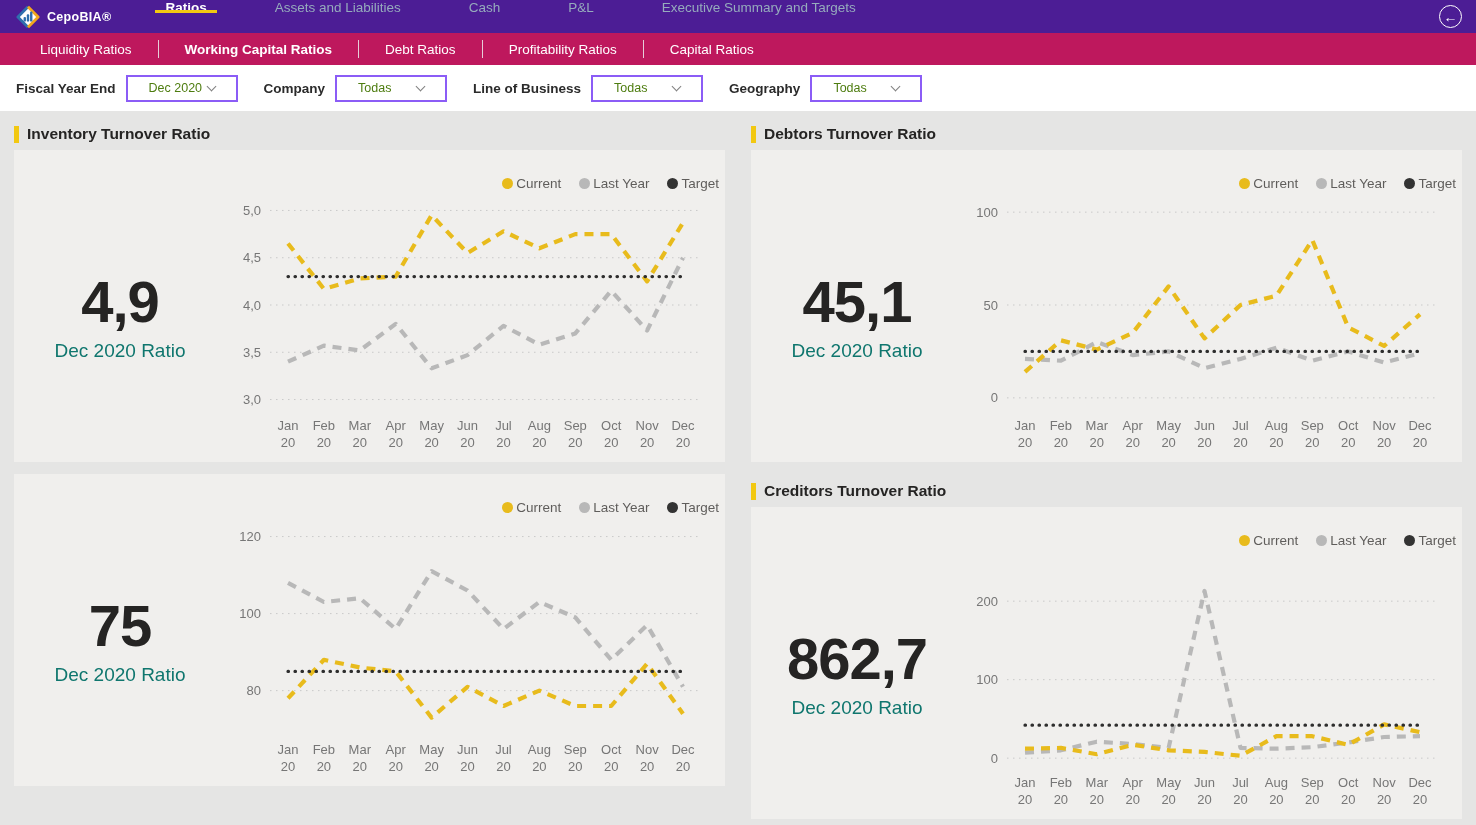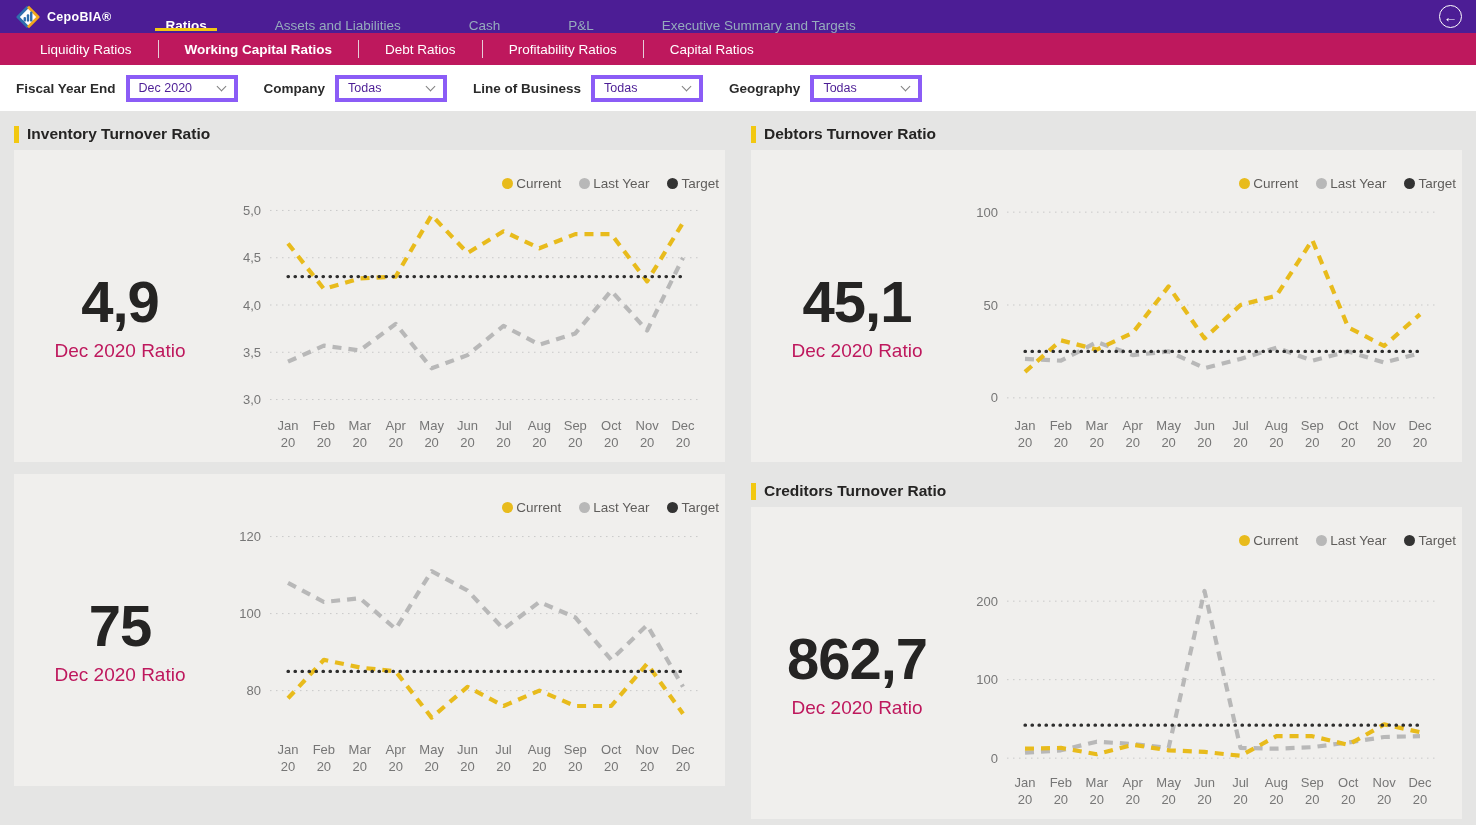--- a/index.html
+++ b/index.html
@@ -7,21 +7,21 @@
   body {
     font-family: "Liberation Sans", "DejaVu Sans", sans-serif;
     background:#e5e5e4;
   }
   
   .topnav {
     height:33px; background:#4c1d95; display:flex; align-items:center;
   }
   .brand { display:flex; align-items:center; gap:7px; padding:0 20px 0 16px; }
   .brand-name { color:#ffffff; font-weight:bold; font-size:12.5px; letter-spacing:.3px; }
-  .topnav-tabs { display:flex; height:100%; align-items:flex-end; }
+  .topnav-tabs { display:flex; height:100%; align-items:flex-start; }
   .topnav-tab {
     position:relative; display:flex; align-items:center; padding:0 34px;
     font-size:13.5px; color:#96abbd; cursor:pointer; white-space:nowrap;
   }
   .topnav-tab.active { color:#ffffff; font-weight:bold; }
   .topnav-tab.active::after {
     content:""; position:absolute; left:24px; right:24px; bottom:2px;
     height:3px; background:#f2c811;
   }
   .back-btn {
@@ -40,23 +40,23 @@
   .subnav-tab.active { font-weight:bold; }
   .subnav-divider { width:1px; height:18px; background:#ededed; opacity:.85; }
   
   .filterbar {
     height:46px; background:#ffffff; display:flex; align-items:center;
     padding-left:16px; gap:26px;
   }
   .filter { display:flex; align-items:center; gap:10px; }
   .filter-label { font-size:13.5px; font-weight:bold; color:#2b2b2b; white-space:nowrap; }
   .filter-select {
-    width:112px; height:27px; border:4px solid #8b5cf6; background:#ffffff;
+    width:112px; height:27px; border:2px solid #8b5cf6; background:#ffffff;
     display:flex; align-items:center; justify-content:space-between;
-    padding:0 9px; font-size:12.5px; color:#4c1d95; cursor:pointer;
+    padding:0 21px; font-size:12.5px; color:#4d7c0f; cursor:pointer;
   }
   .chev {
     width:7px; height:7px; border-right:1.3px solid #808080; border-bottom:1.3px solid #808080;
     transform:rotate(45deg); margin-top:-3px;
   }
   
   .content { padding:6px 14px 0 14px; }
   .grid {
     display:grid; grid-template-columns:1fr 1fr; column-gap:26px; row-gap:12px;
   }
@@ -68,21 +68,21 @@
   .card {
     background:#f0efed; height:312px; display:flex; align-items:stretch;
   }
   .kpi {
     width:212px; flex:0 0 auto; display:flex; flex-direction:column;
     align-items:center; justify-content:center; padding-bottom:20px;
   }
   .kpi-value {
     font-size:58px; font-weight:600; color:#252423; letter-spacing:-1px; line-height:1.1;margin-top:40px;
   }
-  .kpi-label { font-size:19px; color:#be185d; margin-top:6px; }
+  .kpi-label { font-size:19px; color:#0f766e; margin-top:6px; }
   .chart-area {
     flex:1; padding:14px 6px 0 0; display:flex; flex-direction:column; min-width:0;
   }
   .legend { display:flex; align-items:center; gap:18px; margin:12px 0 4px 2px;justify-content:flex-end; }
   .legend-item { display:flex; align-items:center; gap:3px; cursor:pointer; }
   .legend-dot { width:11px; height:11px; border-radius:50%; flex:0 0 auto; }
   .legend-label { font-size:13.5px; color:#5f5d5b; }
   svg text { font-family:"Liberation Sans","DejaVu Sans",sans-serif; }
 </style>
 </head>

